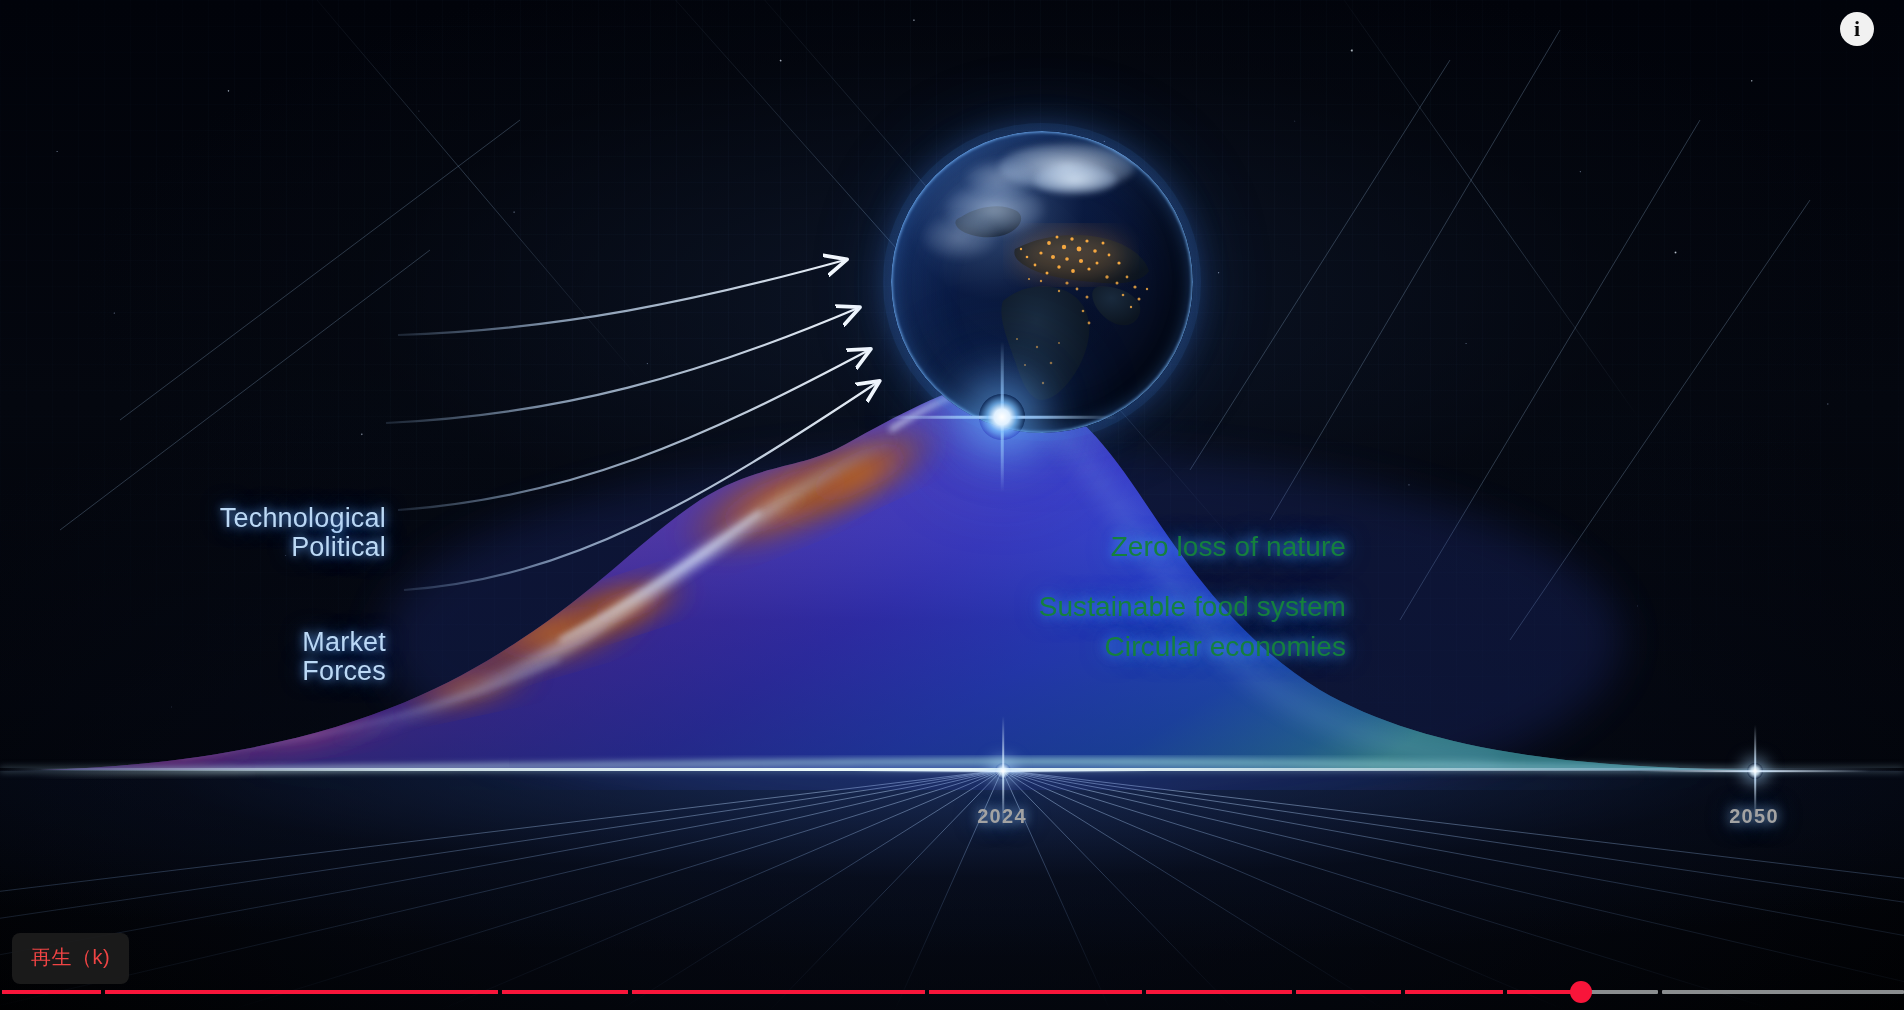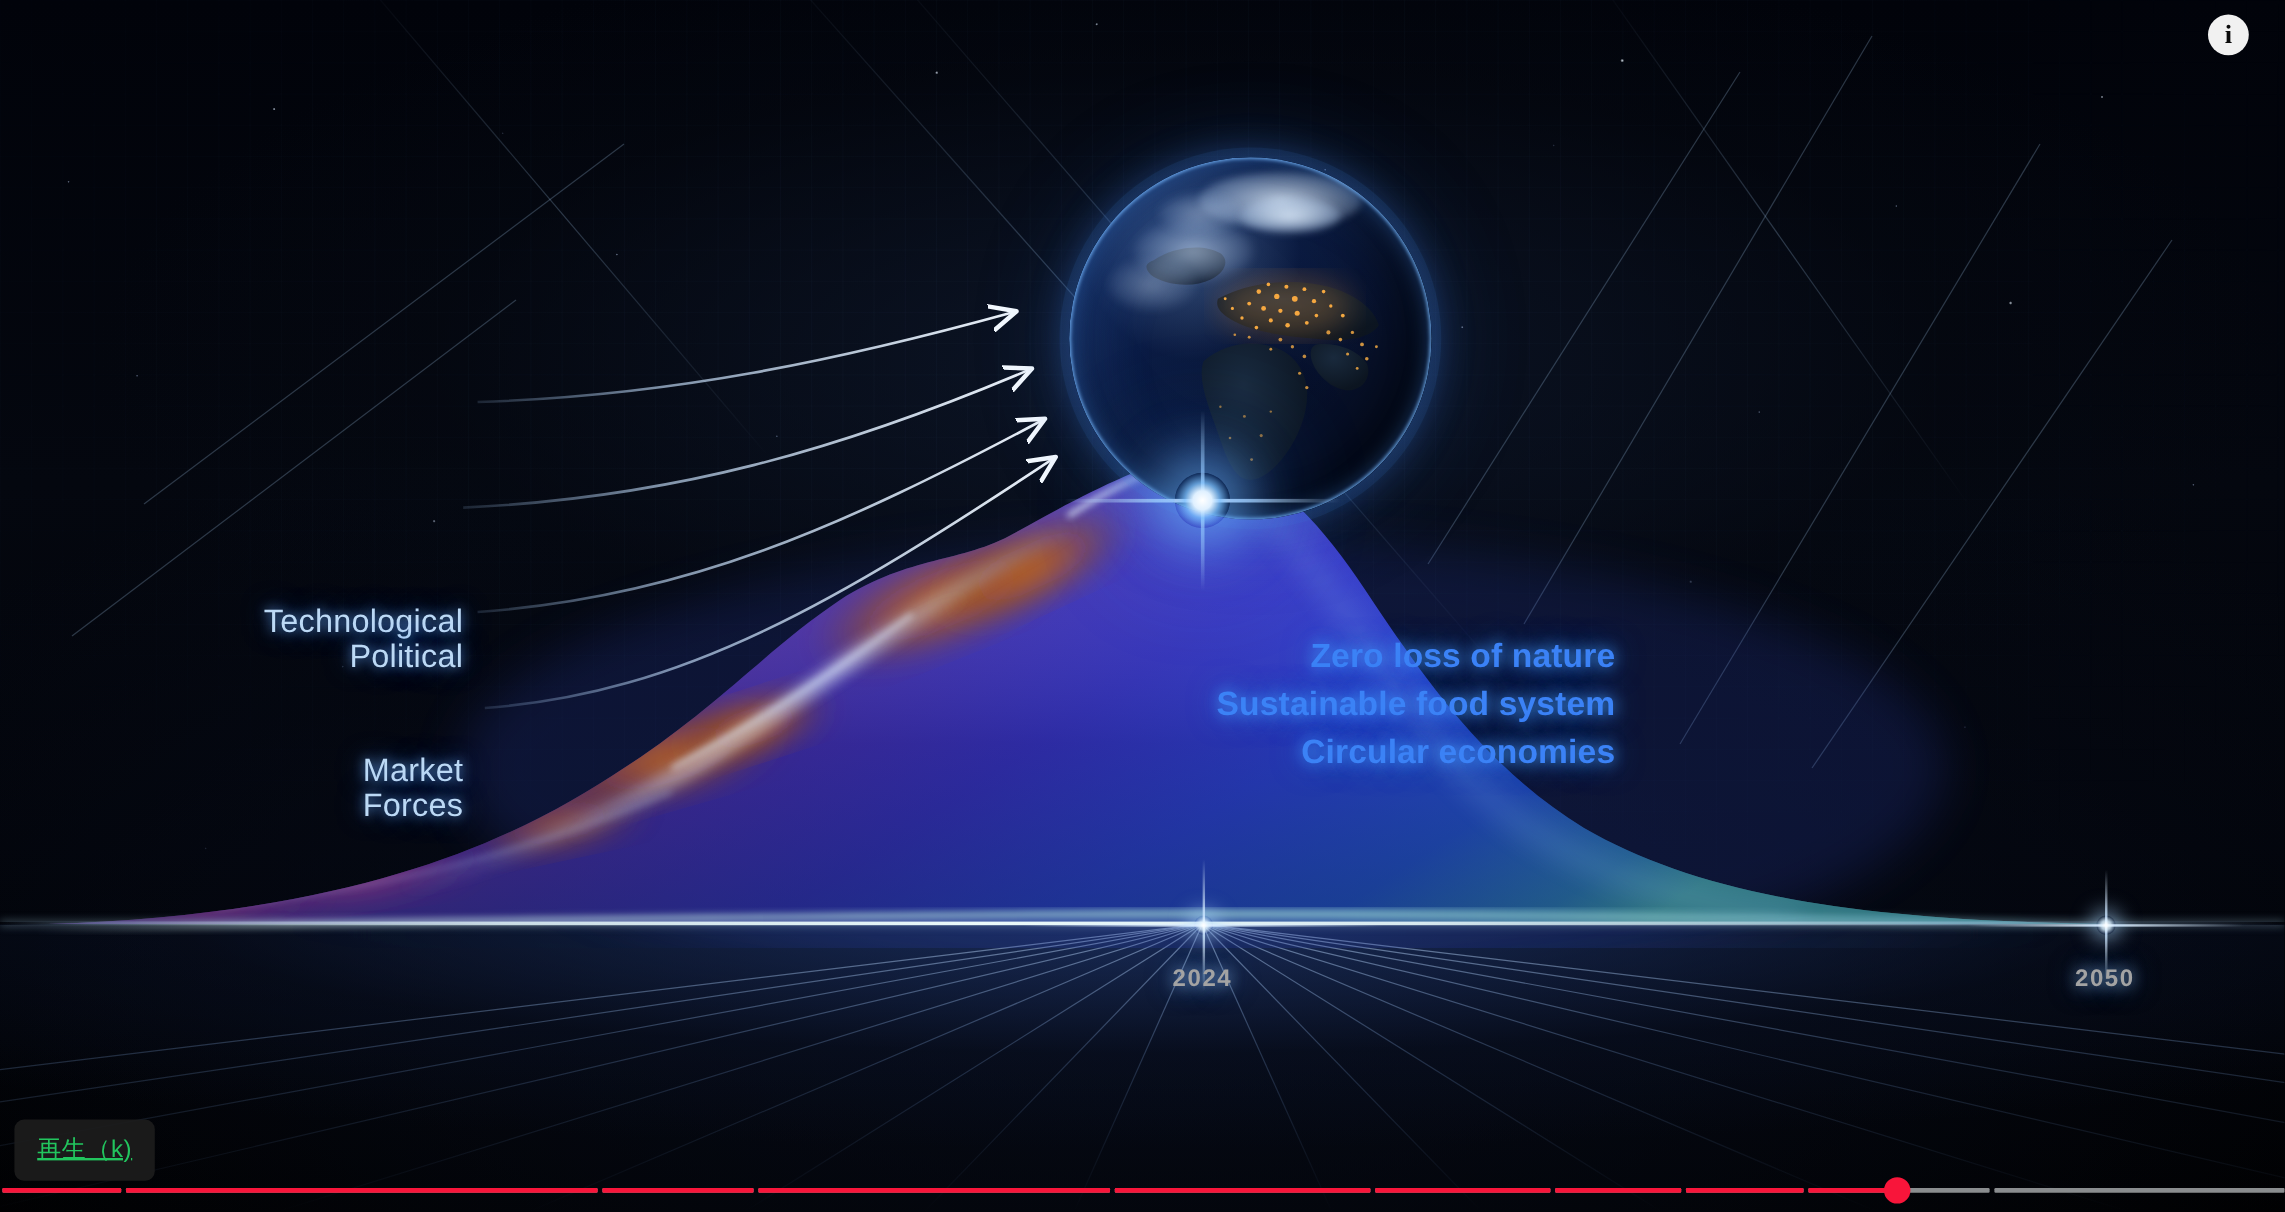--- a/index.html
+++ b/index.html
@@ -182,22 +182,22 @@
   
   .lbl-left{
     position:absolute; text-align:right;
     color:#bcd9f5; font-size:27px; line-height:1.08;
     letter-spacing:.2px; font-weight:400;
     text-shadow:0 0 10px rgba(110,175,255,.85), 0 0 22px rgba(60,130,235,.55);
     white-space:pre-line;
   }
   .lbl-right{
     position:absolute; text-align:right; right:558px;
-    color:#3b82f6; font-size:28px; line-height:1.43;
-    font-weight:700; letter-spacing:.1px;
+    color:#15803d; font-size:28px; line-height:1.43;
+    font-weight:400; letter-spacing:.1px;
     text-shadow:0 0 12px rgba(70,160,255,.95), 0 0 26px rgba(40,120,240,.65);
   }
   .center-text{
     position:absolute; left:836px; top:510px; width:380px;
     text-align:center; color:#f4f8ff; font-size:35px; line-height:1.29;
     font-weight:300; letter-spacing:.3px;
     text-shadow:0 0 14px rgba(150,190,255,.55), 0 2px 10px rgba(0,0,0,.5);
     white-space:pre-line;
   }
   .yr-label{
@@ -216,23 +216,23 @@
   }
   .info-btn .glyph{
     color:#0b0b0b; font-size:22px; font-weight:700;
     font-family:"Liberation Serif", serif; line-height:1;
     margin-top:-1px;
   }
 
   .tooltip{
     position:absolute; left:12px; bottom:26px;
     background:rgba(28,28,28,.92);
-    color:#22c55e; font-size:20px;
+    color:#ef4444; font-size:20px;
     padding:11px 19px 13px; border-radius:8px;
-    white-space:nowrap; letter-spacing:.5px;text-decoration:underline;
+    white-space:nowrap; letter-spacing:.5px;
   }
 
   .progress-bar{
     position:absolute; left:0; bottom:11px; width:1904px; height:14px;
     cursor:pointer;
   }
   .seg{
     position:absolute; top:5px; height:4px; border-radius:1px;
     background:#8a8d8f;
   }
@@ -580,21 +580,21 @@
   </div>
 
   <div class="lbl-left" style="left:86px;top:504px;width:300px;">Technological
 Political</div>
   <div class="lbl-left" style="left:86px;top:628px;width:300px;">Market
 Forces</div>
 
 
   <div style="position:absolute;top:527px;right:558px;">
     <div class="lbl-right" style="position:static;">Zero loss of nature</div>
-    <div class="lbl-right" style="position:static;">Sustainable food system</div>
+    <div class="lbl-right" style="position:static;margin-top:20px;">Sustainable food system</div>
     <div class="lbl-right" style="position:static;">Circular economies</div>
   </div>
 
   <div class="yr-label" style="left:1002px;top:805px;">2024</div>
   <div class="yr-label" style="left:1754px;top:805px;">2050</div>
 
   <div class="info-btn">
     <span class="glyph">i</span>
   </div>
 

